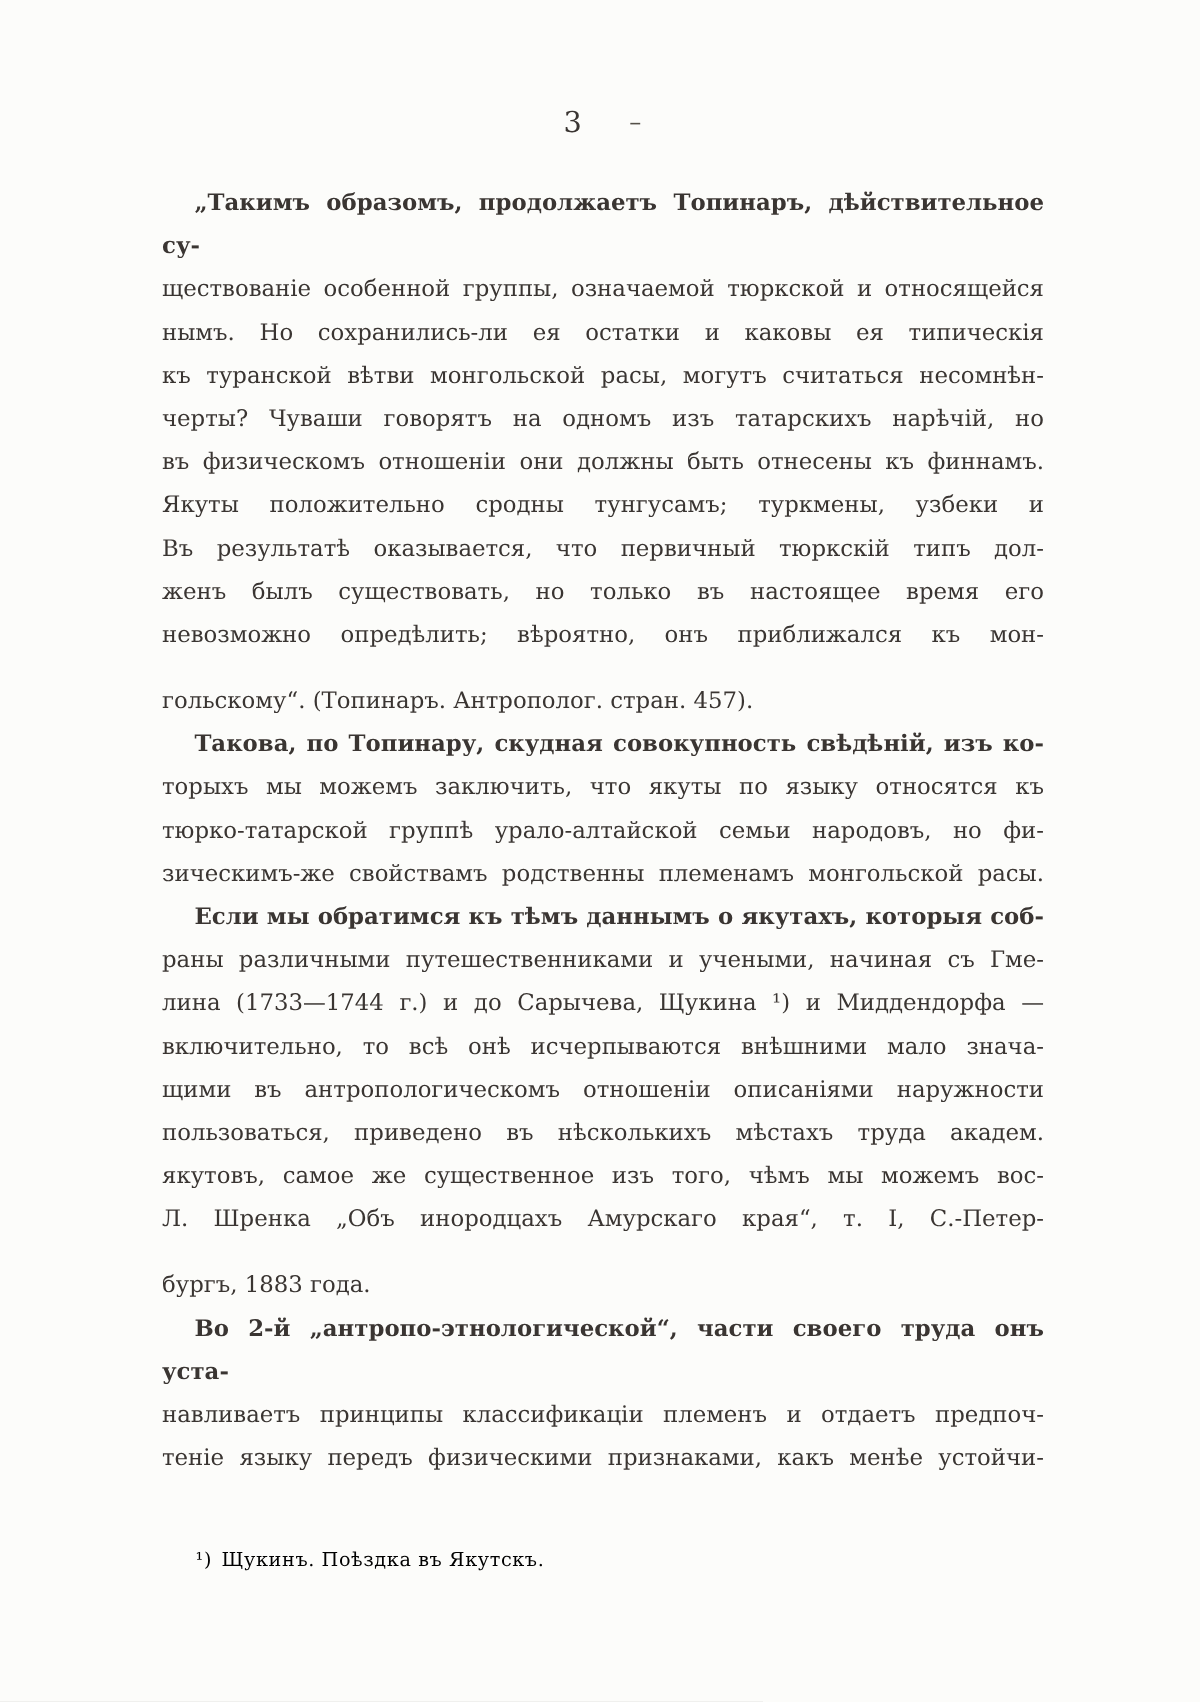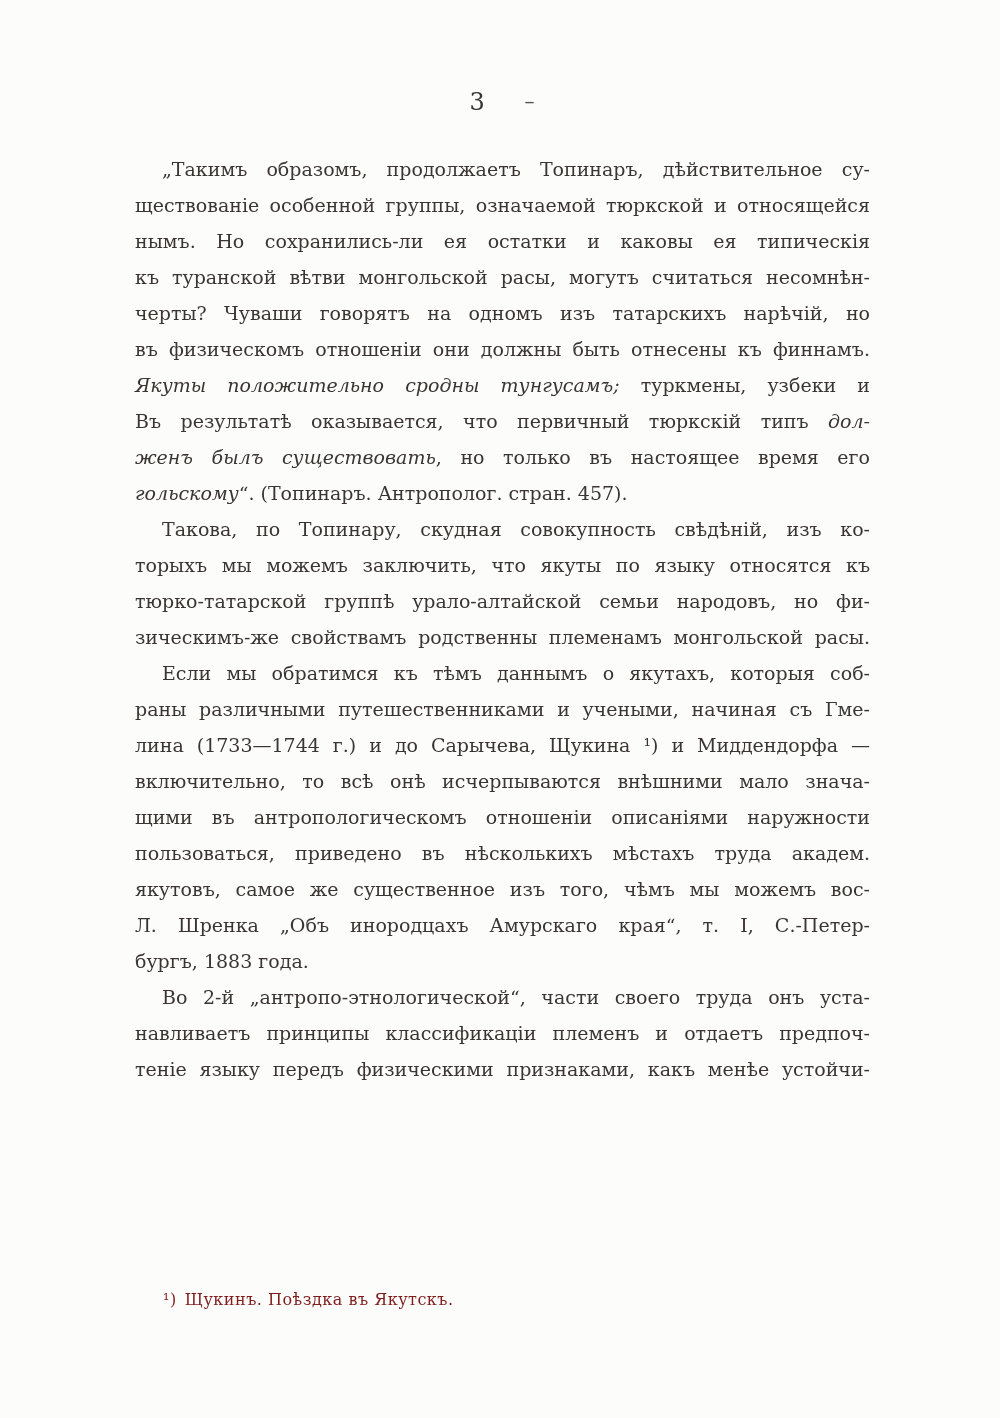--- a/index.html
+++ b/index.html
@@ -41,30 +41,30 @@
     width: 735px;
     font-size: 19px;
     line-height: 36px;
   }
   .paragraph { margin: 0; }
   .line {
     text-align: justify;
     text-align-last: justify;
     white-space: normal;
   }
-  .line.nofill { text-align-last: left; }
-  .line.first { text-indent: 27px; }
-  .it { font-style: italic; }
+  .line.nofill { text-align-last: left; margin-top: 19px; }
+  .line.first { text-indent: 27px; font-weight: bold; }
+  .it { }
   .footnote {
     position: absolute;
     top: 1289px;
     left: 163px;
     font-size: 16px;
     line-height: 22px;
-    color: #7f1d1d;
+    color: #000000;
     letter-spacing: 0.5px;
   }
   .footnote .marker {
     margin-right: 8px;
   }
 </style>
 </head>
 <body>
 
 <div class="page">
@@ -77,20 +77,21 @@
       <div class="paragraph">
         <div class="line first"><span>„Такимъ образомъ, продолжаетъ Топинаръ, дѣйствительное су-</span></div>
         <div class="line"><span>ществованіе особенной группы, означаемой тюркской и относящейся</span></div>
         <div class="line"><span>нымъ. Но сохранились-ли ея остатки и каковы ея типическія</span></div>
         <div class="line"><span>къ туранской вѣтви монгольской расы, могутъ считаться несомнѣн-</span></div>
         <div class="line"><span>черты? Чуваши говорятъ на одномъ изъ татарскихъ нарѣчій, но</span></div>
         <div class="line"><span>въ физическомъ отношеніи они должны быть отнесены къ финнамъ.</span></div>
         <div class="line"><span class="it">Якуты положительно сродны тунгусамъ;</span><span> туркмены, узбеки и</span></div>
         <div class="line"><span>Въ результатѣ оказывается, что первичный тюркскій типъ </span><span class="it">дол-</span></div>
         <div class="line"><span class="it">женъ былъ существовать</span><span>, но только въ настоящее время его</span></div>
+        <div class="line"><span class="it">невозможно</span><span> опредѣлить; </span><span class="it">вѣроятно</span><span>, онъ </span><span class="it">приближался</span><span> къ </span><span class="it">мон-</span></div>
         <div class="line nofill"><span class="it">гольскому</span><span>“. (Топинаръ. Антрополог. стран. 457).</span></div>
       </div>
       <div class="paragraph">
         <div class="line first"><span>Такова, по Топинару, скудная совокупность свѣдѣній, изъ ко-</span></div>
         <div class="line"><span>торыхъ мы можемъ заключить, что якуты по языку относятся къ</span></div>
         <div class="line"><span>тюрко-татарской группѣ урало-алтайской семьи народовъ, но фи-</span></div>
         <div class="line"><span>зическимъ-же свойствамъ родственны племенамъ монгольской расы.</span></div>
       </div>
       <div class="paragraph">
         <div class="line first"><span>Если мы обратимся къ тѣмъ даннымъ о якутахъ, которыя соб-</span></div>

